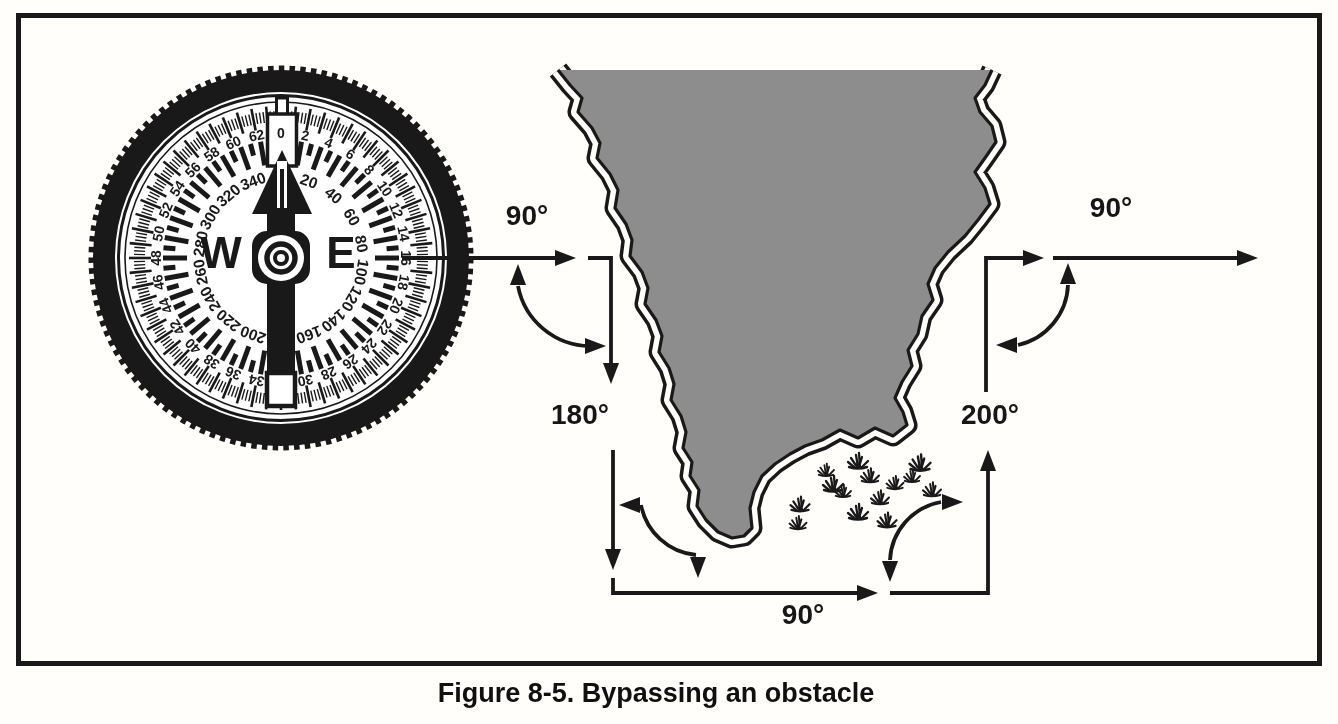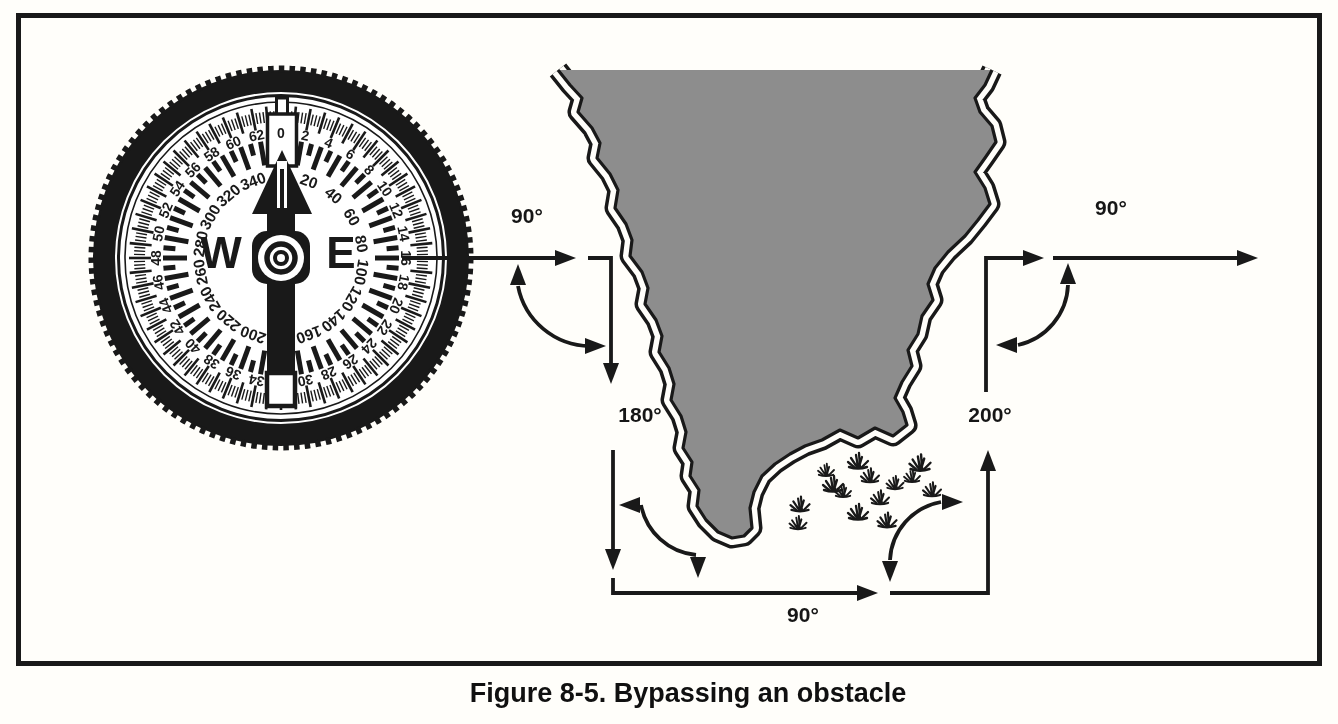--- a/index.html
+++ b/index.html
@@ -2,23 +2,23 @@
 <html><head>
 <meta charset="utf-8">
 <style>
   html,body{margin:0;padding:0;background:#ffffff;}
   .canvas{position:relative;width:1338px;height:724px;background:#fffefa;
           font-family:"Liberation Sans",sans-serif;overflow:hidden;}
   .frame{position:absolute;left:16px;top:13px;width:1306px;height:653px;
          border:5px solid #191919;box-sizing:border-box;background:transparent;}
   #fig{position:absolute;left:0;top:0;}
   .bearing{position:absolute;transform:translate(-50%,-50%);
-           font-weight:bold;font-size:21px;color:#161616;white-space:nowrap;}
+           font-weight:bold;font-size:28px;color:#161616;white-space:nowrap;}
   .caption{position:absolute;top:678px;left:656px;transform:translateX(-50%);
-           font-size:27px;font-weight:bold;color:#101010;white-space:nowrap;margin-left:32px;}
+           font-size:27px;font-weight:bold;color:#101010;white-space:nowrap;}
 </style>
 </head>
 <body>
 
 <div class="canvas">
   <svg id="fig" width="1338" height="724" viewBox="0 0 1338 724">
       <g>
         <path d="M558 70 L 570 85 L 582 98 L 578 112 L 592 128 L 600 143 L 597 158 L 610 174 L 618 190 L 615 208 L 626 224 L 632 240 L 630 256 L 642 272 L 648 288 L 645 304 L 656 320 L 662 336 L 659 352 L 669 368 L 674 384 L 671 400 L 681 416 L 686 432 L 683 448 L 692 462 L 690 476 L 699 490 L 697 506 L 706 520 L 718 532 L 732 538 L 744 536 L 752 528 L 752 528 L 750 508 L 754 492 L 762 476 L 775 464 L 790 454 L 805 446 L 822 440 L 840 430 L 858 438 L 875 428 L 893 436 L 907 425 L 903 412 L 895 398 L 902 382 L 912 366 L 908 350 L 918 334 L 922 316 L 933 300 L 928 284 L 935 268 L 948 252 L 965 236 L 978 220 L 990 204 L 985 188 L 975 172 L 985 158 L 996 142 L 992 126 L 980 112 L 975 98 L 985 85 L 992 70" fill="none" stroke="#191919" stroke-width="21" stroke-linejoin="round" stroke-linecap="butt"></path>
         <path d="M558 70 L 570 85 L 582 98 L 578 112 L 592 128 L 600 143 L 597 158 L 610 174 L 618 190 L 615 208 L 626 224 L 632 240 L 630 256 L 642 272 L 648 288 L 645 304 L 656 320 L 662 336 L 659 352 L 669 368 L 674 384 L 671 400 L 681 416 L 686 432 L 683 448 L 692 462 L 690 476 L 699 490 L 697 506 L 706 520 L 718 532 L 732 538 L 744 536 L 752 528 L 752 528 L 750 508 L 754 492 L 762 476 L 775 464 L 790 454 L 805 446 L 822 440 L 840 430 L 858 438 L 875 428 L 893 436 L 907 425 L 903 412 L 895 398 L 902 382 L 912 366 L 908 350 L 918 334 L 922 316 L 933 300 L 928 284 L 935 268 L 948 252 L 965 236 L 978 220 L 990 204 L 985 188 L 975 172 L 985 158 L 996 142 L 992 126 L 980 112 L 975 98 L 985 85 L 992 70" fill="none" stroke="#fffefa" stroke-width="14" stroke-linejoin="round"></path>
         <path d="M558 70 L 570 85 L 582 98 L 578 112 L 592 128 L 600 143 L 597 158 L 610 174 L 618 190 L 615 208 L 626 224 L 632 240 L 630 256 L 642 272 L 648 288 L 645 304 L 656 320 L 662 336 L 659 352 L 669 368 L 674 384 L 671 400 L 681 416 L 686 432 L 683 448 L 692 462 L 690 476 L 699 490 L 697 506 L 706 520 L 718 532 L 732 538 L 744 536 L 752 528 L 752 528 L 750 508 L 754 492 L 762 476 L 775 464 L 790 454 L 805 446 L 822 440 L 840 430 L 858 438 L 875 428 L 893 436 L 907 425 L 903 412 L 895 398 L 902 382 L 912 366 L 908 350 L 918 334 L 922 316 L 933 300 L 928 284 L 935 268 L 948 252 L 965 236 L 978 220 L 990 204 L 985 188 L 975 172 L 985 158 L 996 142 L 992 126 L 980 112 L 975 98 L 985 85 L 992 70" fill="#8d8d8d" stroke="none"></path>
@@ -513,19 +513,19 @@
         <polygon points="963,502 942,510 942,494" fill="#191919"></polygon>
         <path d="M1068 285 A64 64 0 0 1 1018 345" fill="none" stroke="#191919" stroke-width="3.8" stroke-linejoin="miter" stroke-linecap="butt"></path>
         <polygon points="1068,263 1076,284 1060,284" fill="#191919"></polygon>
         <polygon points="996,345 1017,337 1017,353" fill="#191919"></polygon>
       </g>
     </svg>
 
   <div class="frame"></div>
 
   <div class="bearing" style="left:527px;top:216px">90°</div>
-  <div class="bearing" style="left:640px;top:415px">180°</div>
+  <div class="bearing" style="left:580px;top:415px">180°</div>
   <div class="bearing" style="left:803px;top:615px">90°</div>
   <div class="bearing" style="left:990px;top:415px">200°</div>
   <div class="bearing" style="left:1111px;top:208px">90°</div>
 
   <div class="caption">Figure 8-5. Bypassing an obstacle</div>
 </div>
 
 </body></html>

